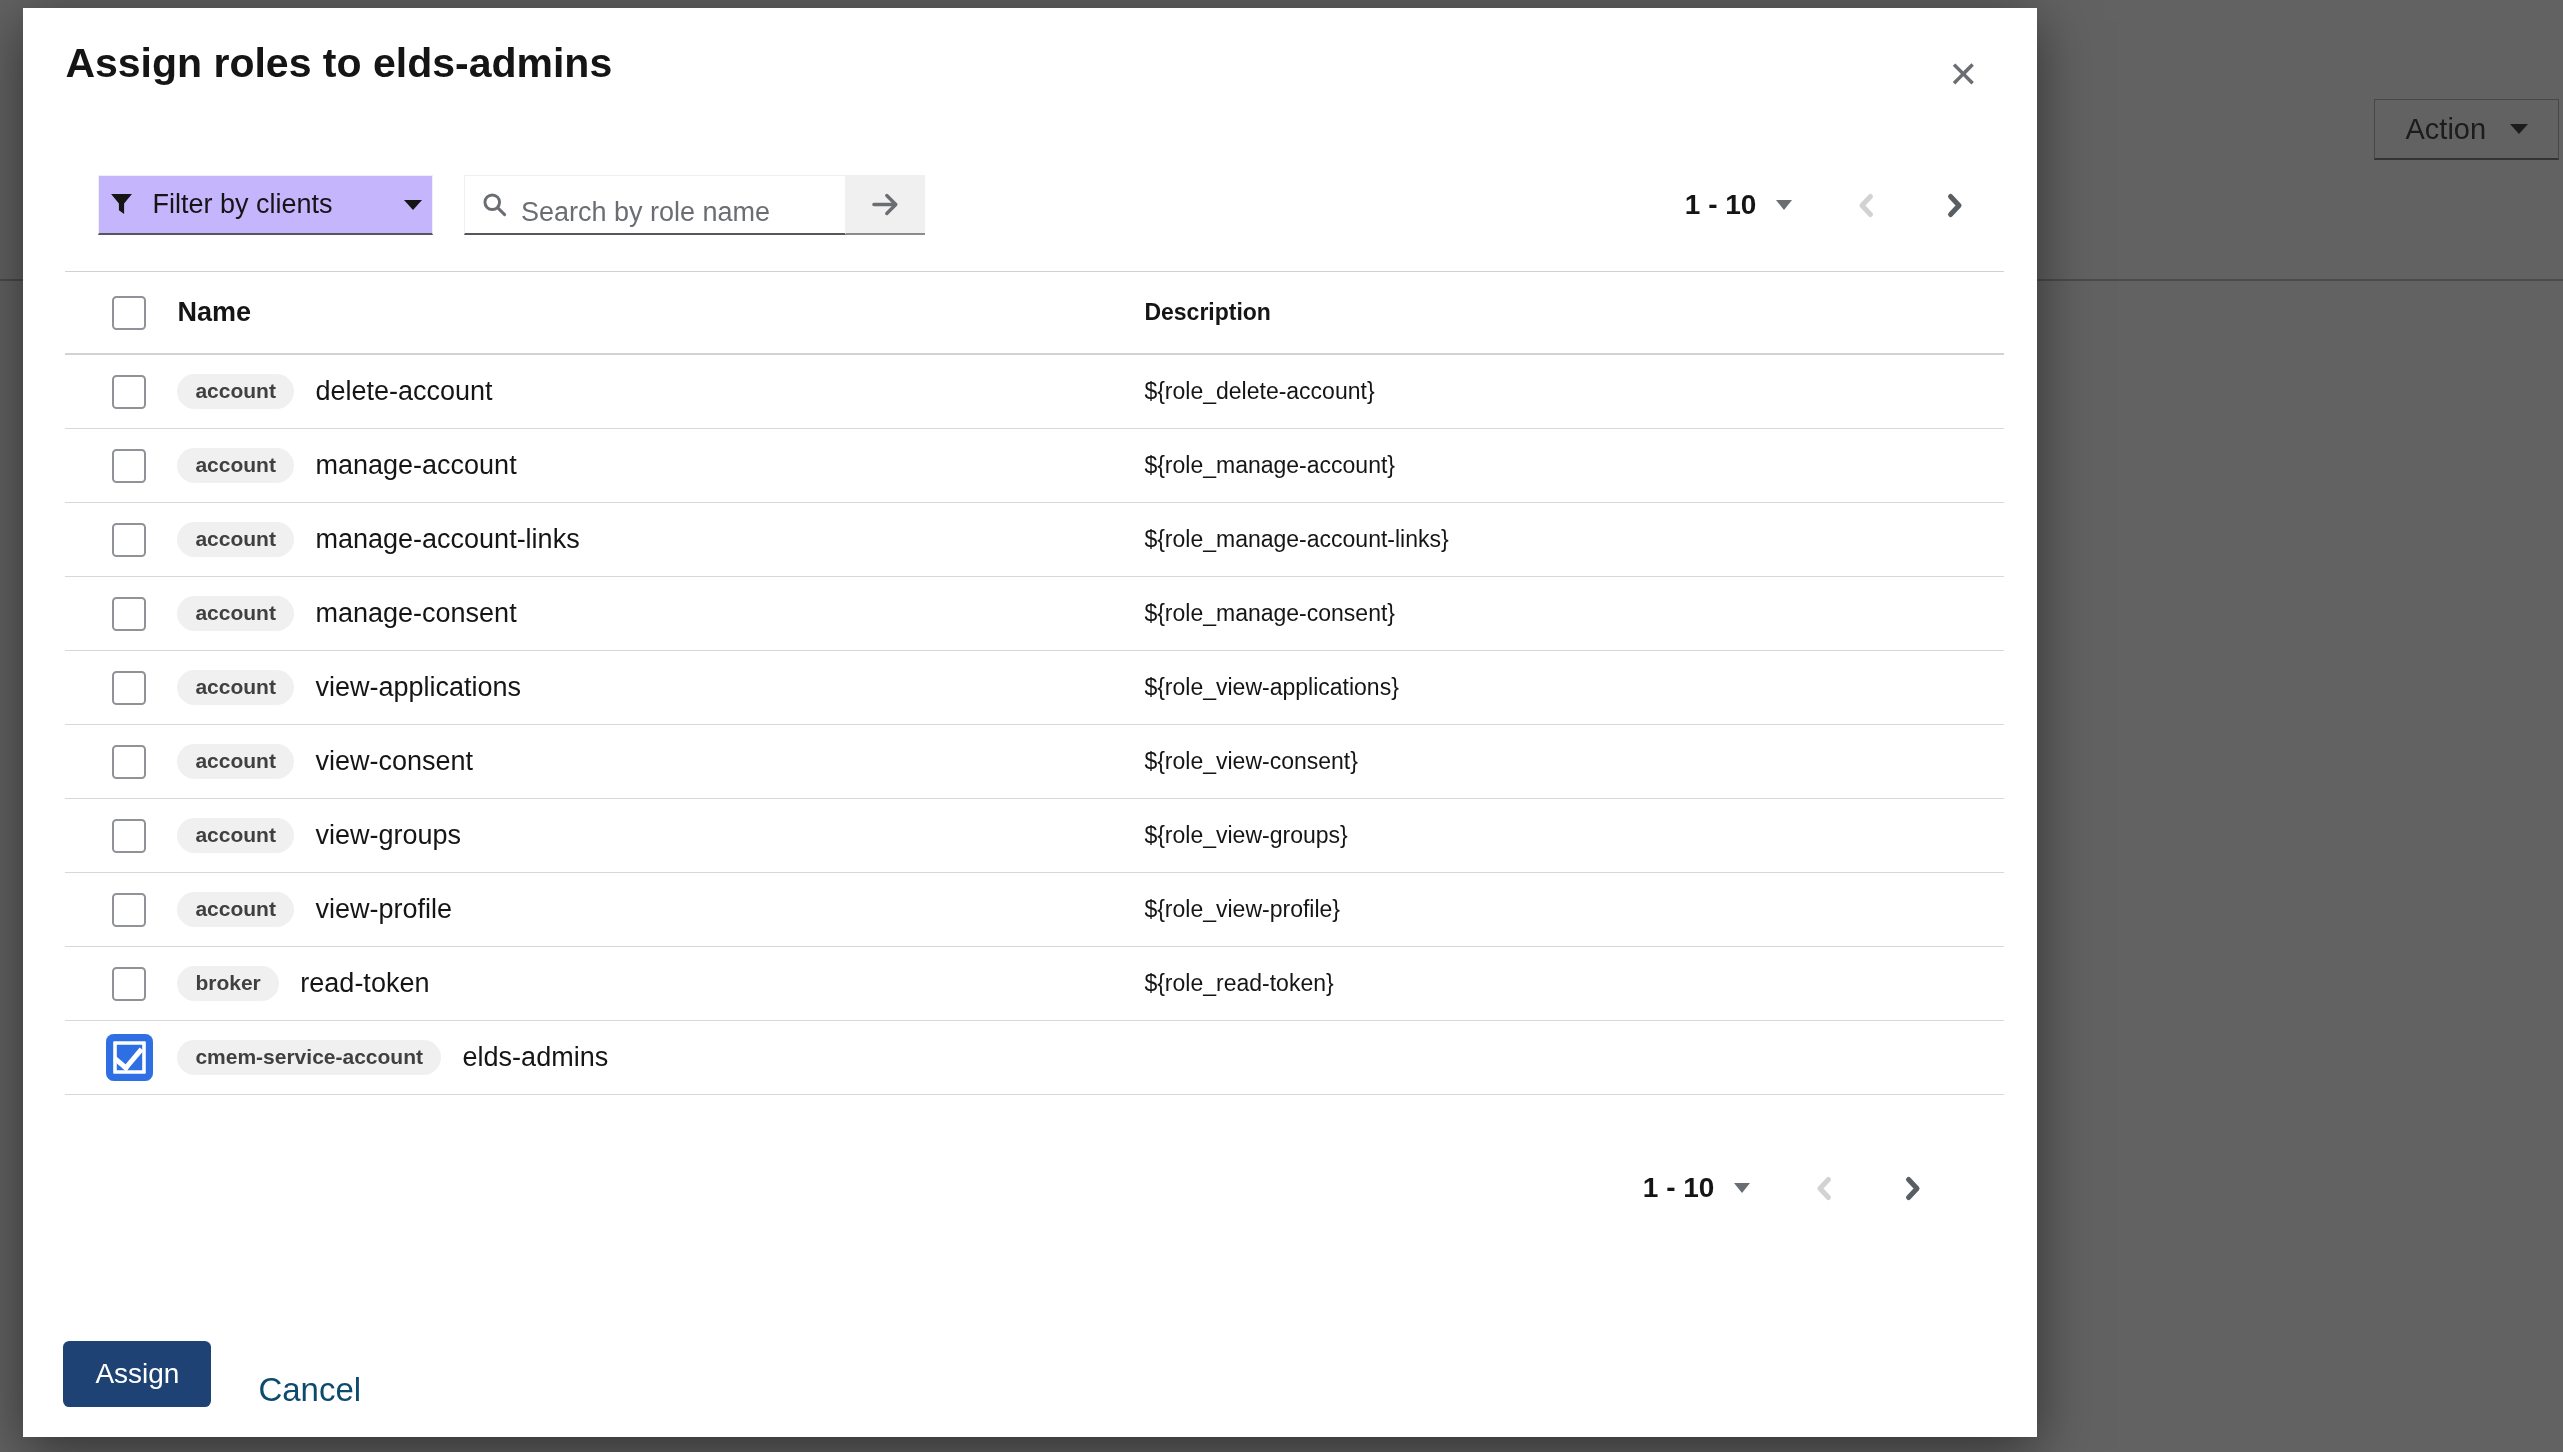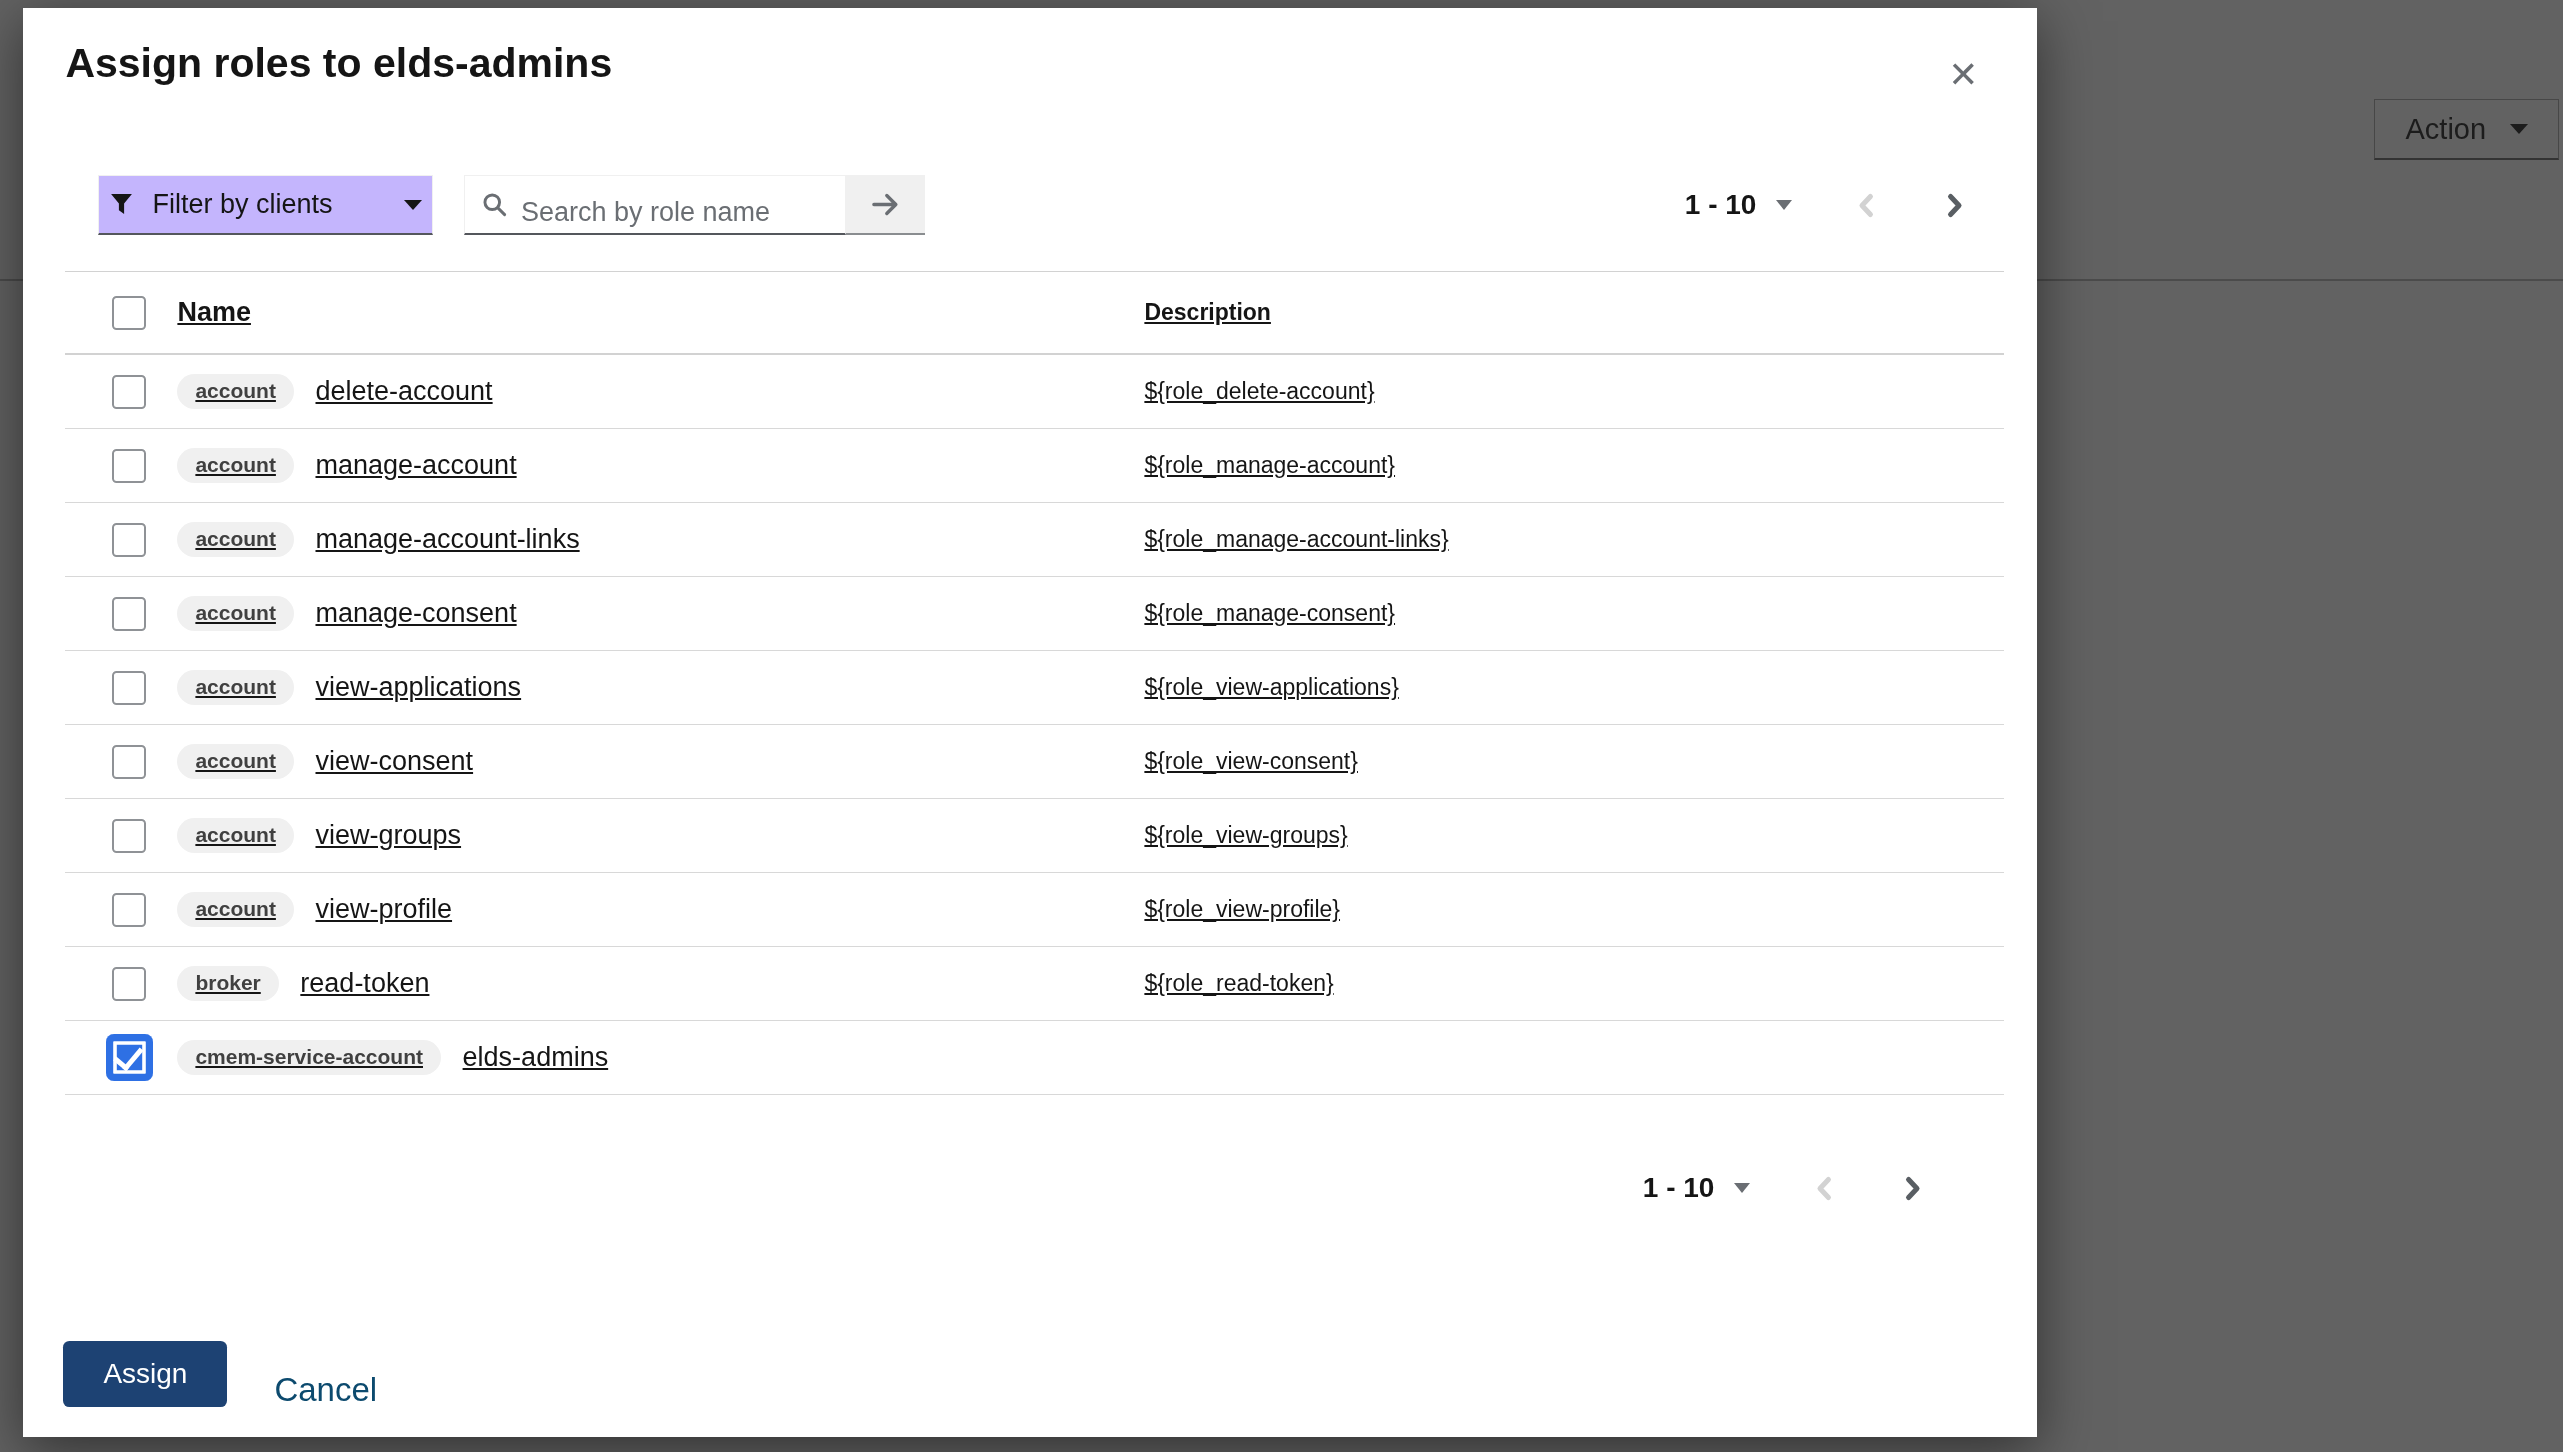--- a/index.html
+++ b/index.html
@@ -67,21 +67,21 @@
     font-size:28px; font-weight:600; color:#151515; font-family:inherit; cursor:pointer;
   }
   .range-toggle .caret { color:#6a6e73; border-left-width:8px; border-right-width:8px; border-top-width:10px; }
   .page-nav { background:none; border:none; width:36px; height:36px; display:flex; align-items:center; justify-content:center; cursor:pointer; }
   .page-nav.prev { color:#d2d2d2; margin-left:56px; cursor:default; }
   .page-nav.next { color:#595e63; margin-left:52px; }
   .page-nav svg { width:27px; height:27px; }
 
   
   .roles-table { position:absolute; left:42px; top:263px; width:1939px; border-top:1.8px solid #d2d2d2; }
-  .trow { display:grid; grid-template-columns:112px 967px auto; align-items:center; height:74px; border-bottom:1.8px solid #d8d8d8;text-decoration:underline; }
+  .trow { display:grid; grid-template-columns:112px 967px auto; align-items:center; height:74px; border-bottom:1.8px solid #d8d8d8; }
   .trow.thead { height:83px; border-bottom:2.7px solid #d2d2d2; }
   .c-check { padding-left:47px; display:flex; align-items:center; }
   .c-name { display:flex; align-items:center; gap:21.6px; font-size:27px; color:#151515; }
   .c-desc { font-size:23px; color:#151515; }
   .thead .c-name, .thead .c-desc { font-weight:700; }
 
   .badge {
     background:#f0f0f0; border-radius:36px; padding:6.3px 18px 8px;
     font-size:21px; font-weight:700; color:#404040; line-height:1; white-space:nowrap;
   }
@@ -94,21 +94,21 @@
     box-shadow: inset 0 0 0 7.2px #2e70e4, inset 0 0 0 10.8px #ffffff;
   }
   .cb.checked::after {
     content:""; position:absolute; left:14.4px; top:8px; width:11.7px; height:21.6px;
     border-right:5.4px solid #fff; border-bottom:5.4px solid #fff; transform:rotate(40deg);
   }
 
   
   .modal-footer { position:absolute; left:40px; top:1331px; display:flex; align-items:center; gap:47px; }
   .assign-btn {
-    min-width:146px; height:66px; padding:0 40px; background:#1d4273; color:#ffffff;
+    min-width:146px; height:66px; padding:0 32px; background:#1d4273; color:#ffffff;
     border:none; border-radius:6.3px; font-size:28px; font-family:inherit; cursor:pointer;
   }
   .cancel-link { background:none; border:none; color:#0c4a6e; font-size:33px; font-family:inherit; cursor:pointer;margin-top:32px; }
 
   .icon-svg { display:block; }
 </style>
 </head>
 <body>
 
 <div class="backdrop">

